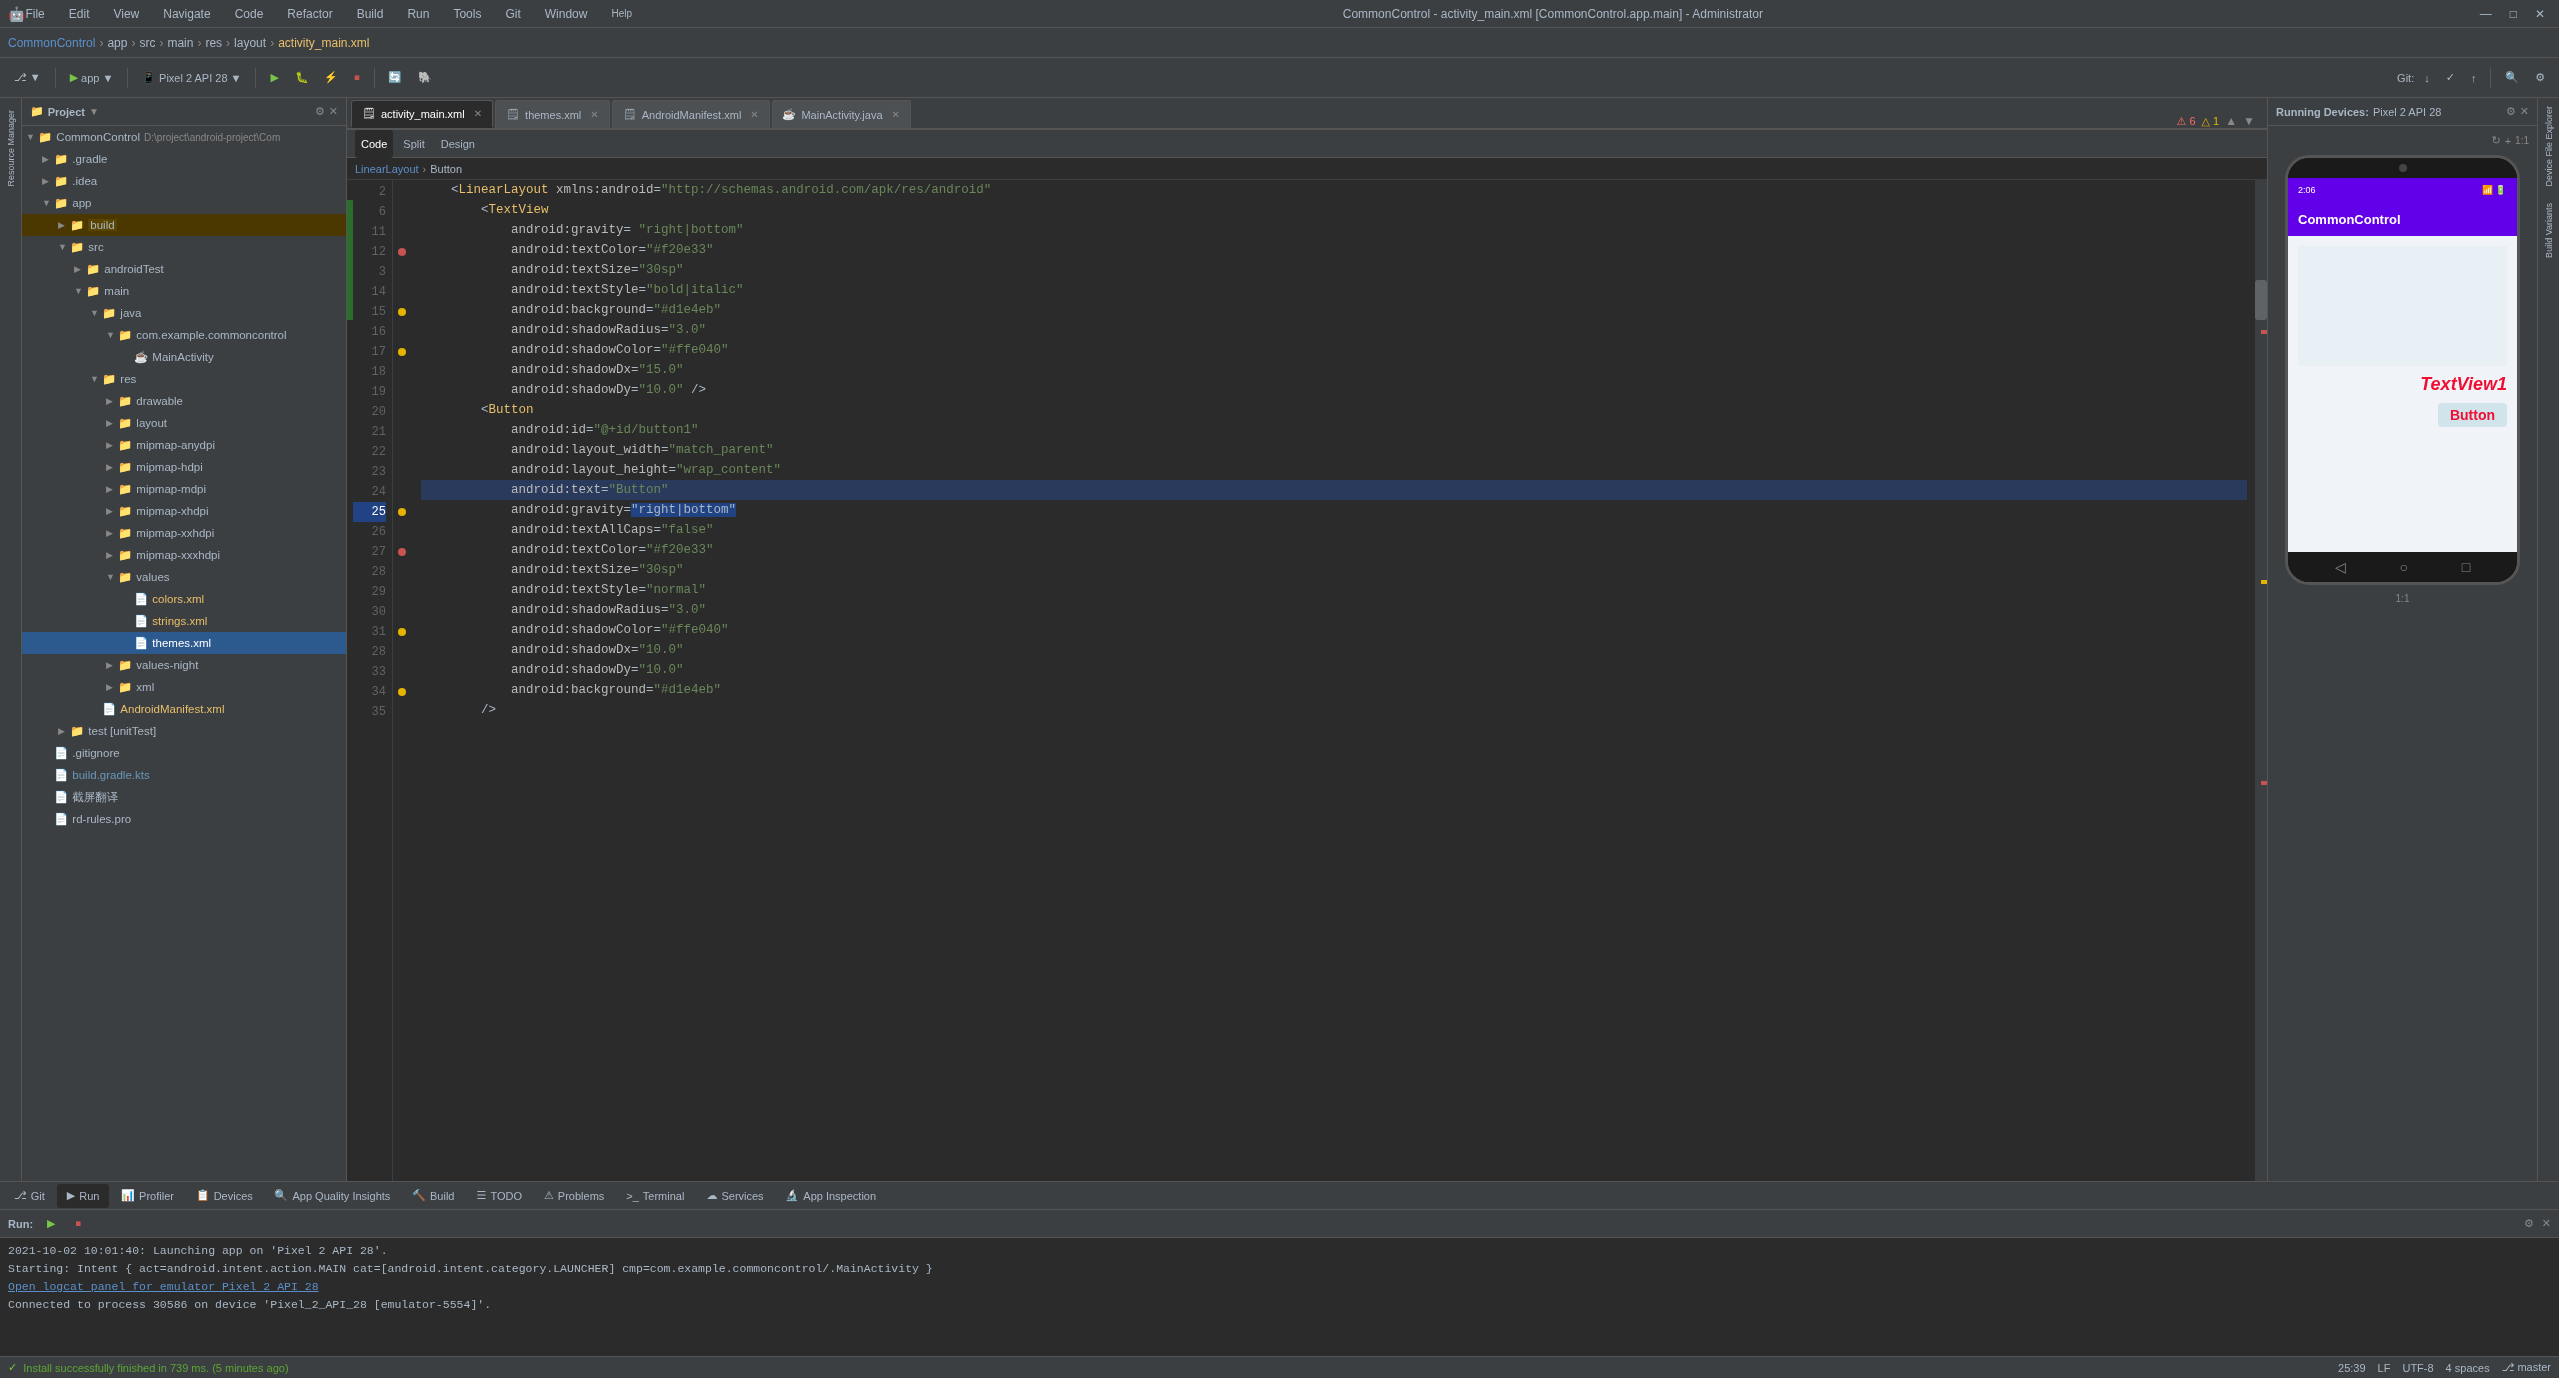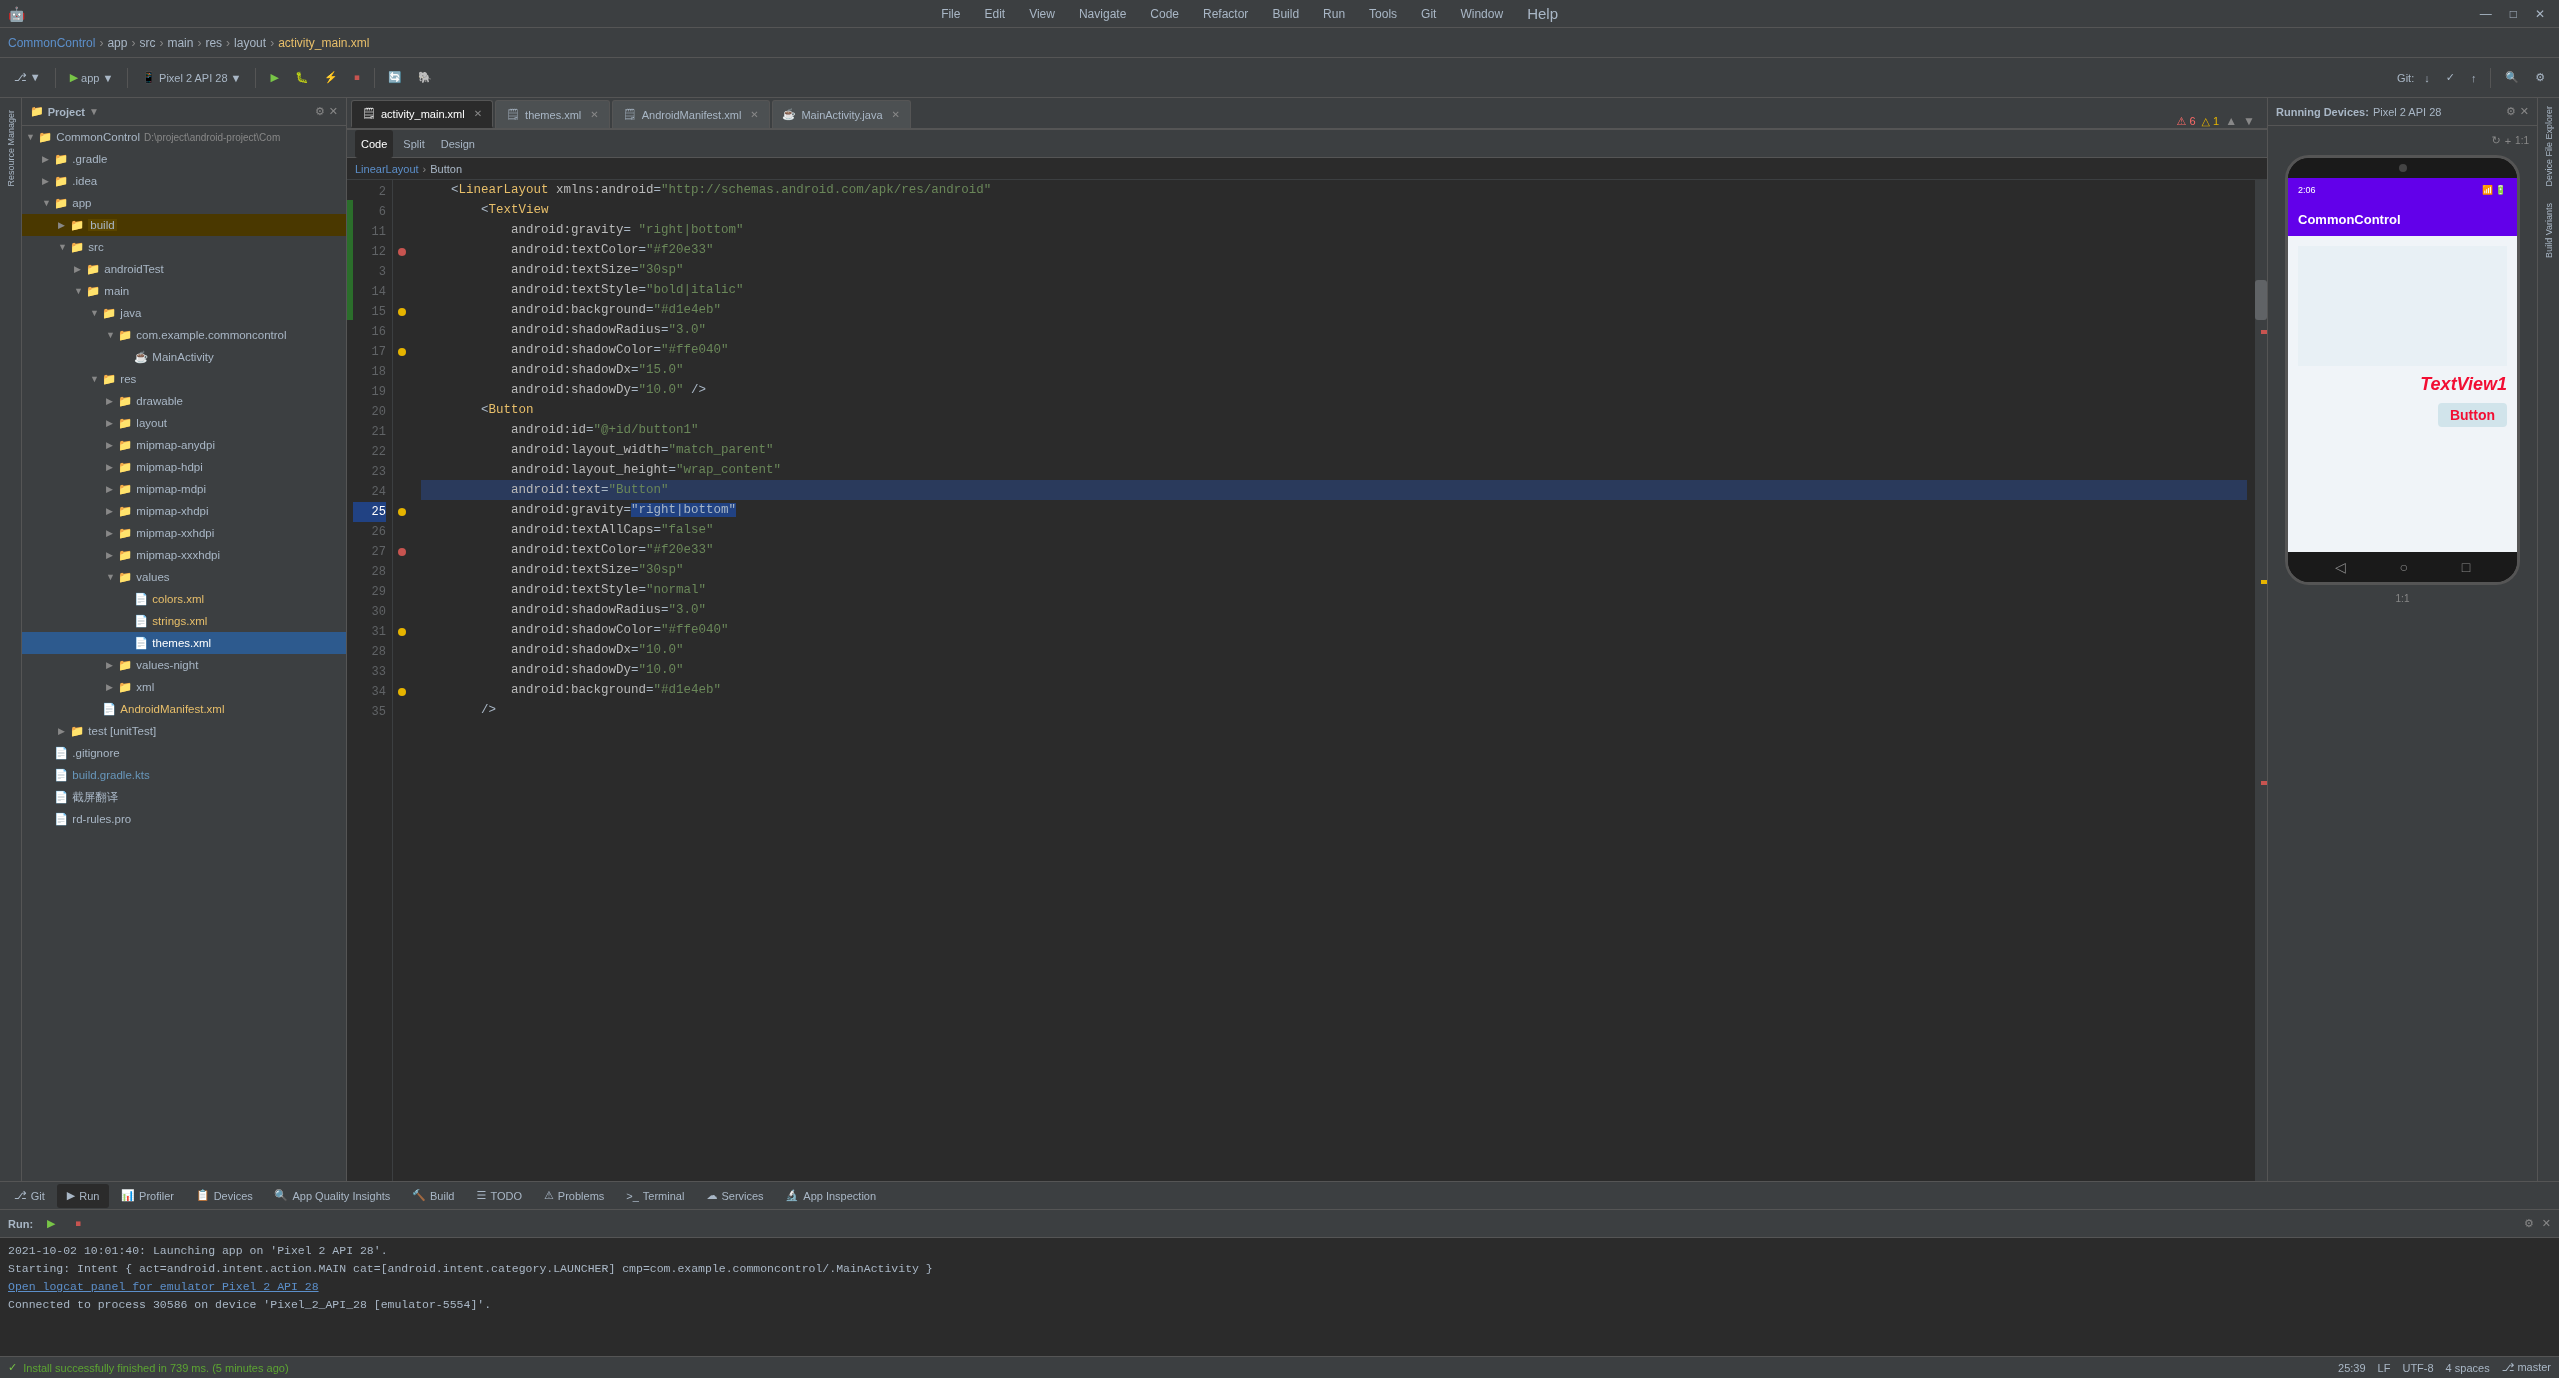--- a/index.html
+++ b/index.html
@@ -416,22 +416,23 @@
       <span style="cursor:pointer; font-size:12px;">Edit</span>
       <span style="cursor:pointer; font-size:12px;">View</span>
       <span style="cursor:pointer; font-size:12px;">Navigate</span>
       <span style="cursor:pointer; font-size:12px;">Code</span>
       <span style="cursor:pointer; font-size:12px;">Refactor</span>
       <span style="cursor:pointer; font-size:12px;">Build</span>
       <span style="cursor:pointer; font-size:12px;">Run</span>
       <span style="cursor:pointer; font-size:12px;">Tools</span>
       <span style="cursor:pointer; font-size:12px;">Git</span>
       <span style="cursor:pointer; font-size:12px;">Window</span>
-      <span style="cursor:pointer; font-size:15px;">Help</span>
-    </div>
+      <span style="cursor:pointer; font-size:10px;">Help</span>
+    </div>
+    <div class="title-bar-center">CommonControl - activity_main.xml [CommonControl.app.main] - Administrator</div>
     <div class="title-bar-right">
       <span style="cursor:pointer; padding:0 6px;">—</span>
       <span style="cursor:pointer; padding:0 6px;">□</span>
       <span style="cursor:pointer; padding:0 6px;">✕</span>
     </div>
   </div>
 
   <div style="height:30px; background:#3c3f41; display:flex; align-items:center; padding:0 8px; gap:4px; border-bottom:1px solid #555;">
     <span style="color:#5c8fca; cursor:pointer; font-size:12px;">CommonControl</span>
     <span style="color:#888;">›</span>

